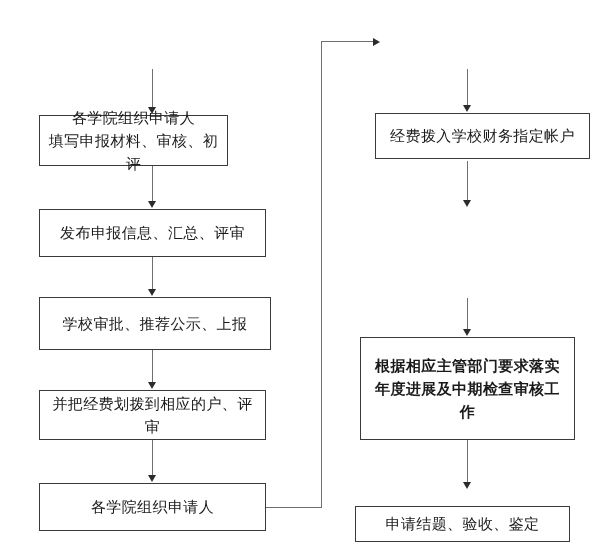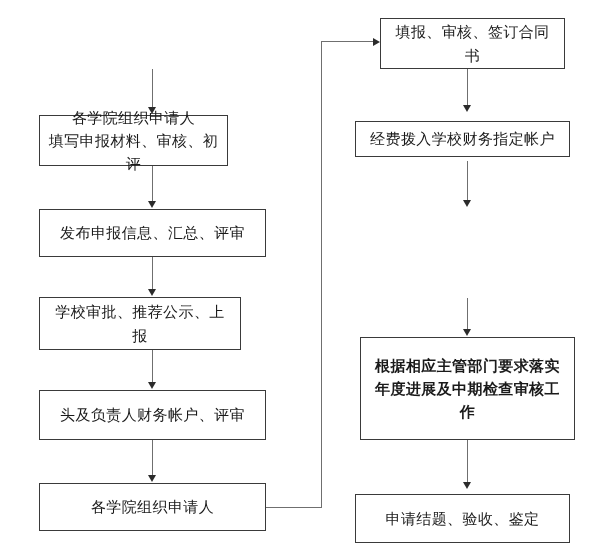--- a/index.html
+++ b/index.html
@@ -65,48 +65,45 @@
 
   <div class="node" style="left:39px; top:115px; width:189px; height:51px;">
     <span class="label">各学院组织申请人
 填写申报材料、审核、初评</span>
   </div>
 
   <div class="node" style="left:39px; top:209px; width:227px; height:48px;">
     <span class="label">发布申报信息、汇总、评审</span>
   </div>
 
-  <div class="node" style="left:39px; top:297px; width:202px; height:53px;">
+  <div class="node" style="left:39px; top:297px; width:232px; height:53px;">
     <span class="label">学校审批、推荐公示、上报</span>
   </div>
 
   <div class="node" style="left:39px; top:390px; width:227px; height:50px;">
-    <span class="label">头及负责人财务帐户、评审</span>
+    <span class="label">并把经费划拨到相应的户、评审</span>
   </div>
 
   <div class="node" style="left:39px; top:483px; width:227px; height:48px;">
     <span class="label">各学院组织申请人</span>
   </div>
 
-  <div class="node" style="left:380px; top:18px; width:185px; height:51px;">
-    <span class="label">填报、审核、签订合同书</span>
-  </div>
 
-  <div class="node" style="left:355px; top:113px; width:215px; height:36px;margin-top:8px;">
+  <div class="node" style="left:375px; top:113px; width:215px; height:46px;">
     <span class="label">经费拨入学校财务指定帐户</span>
   </div>
 
 
   <div class="node" style="left:360px; top:337px; width:215px; height:103px;font-weight:bold;">
     <span class="label">根据相应主管部门要求落实
 年度进展及中期检查审核工
 作</span>
   </div>
 
-  <div class="node" style="left:355px; top:494px; width:215px; height:49px;">
+  <div class="node" style="left:355px; top:506px; width:215px; height:36px;">
     <span class="label">申请结题、验收、鉴定</span>
   </div>
 
   <div class="edge v" style="left:152px; top:69px; height:39px;"></div>
   <div class="arrowhead down" style="left:148px; top:107px;"></div>
 
   <div class="edge v" style="left:152px; top:166px; height:36px;"></div>
   <div class="arrowhead down" style="left:148px; top:201px;"></div>
 
   <div class="edge v" style="left:152px; top:257px; height:33px;"></div>

